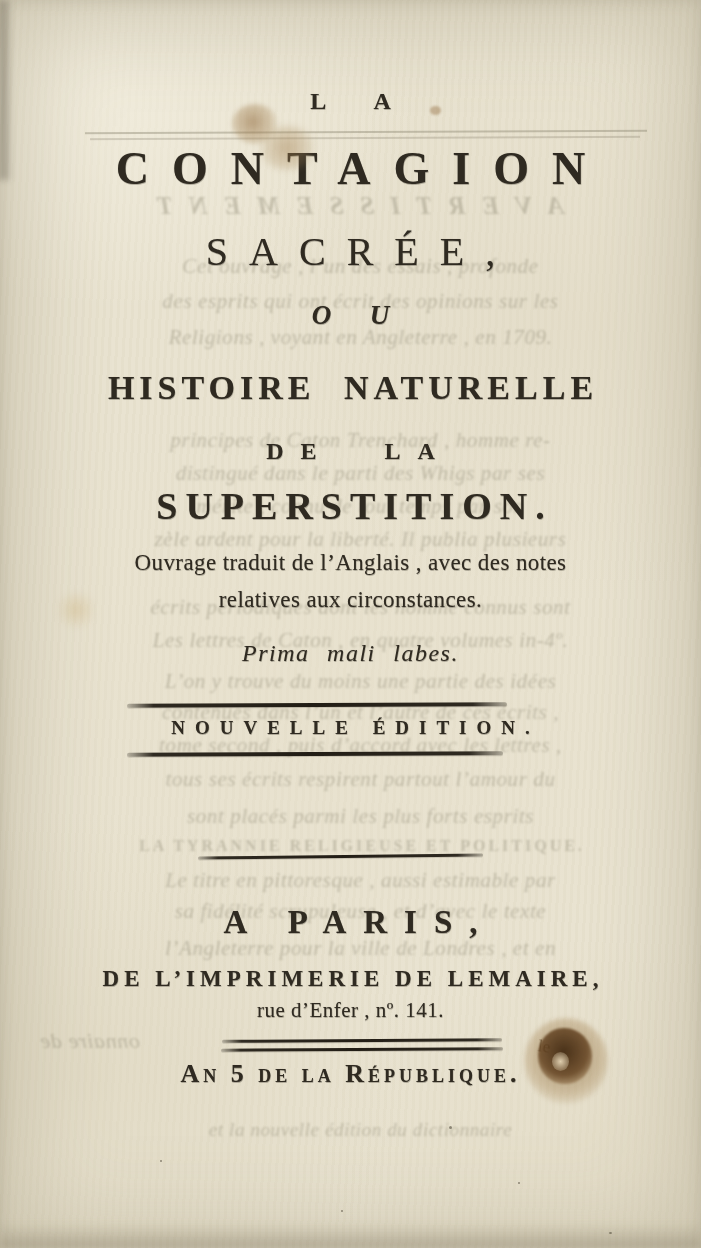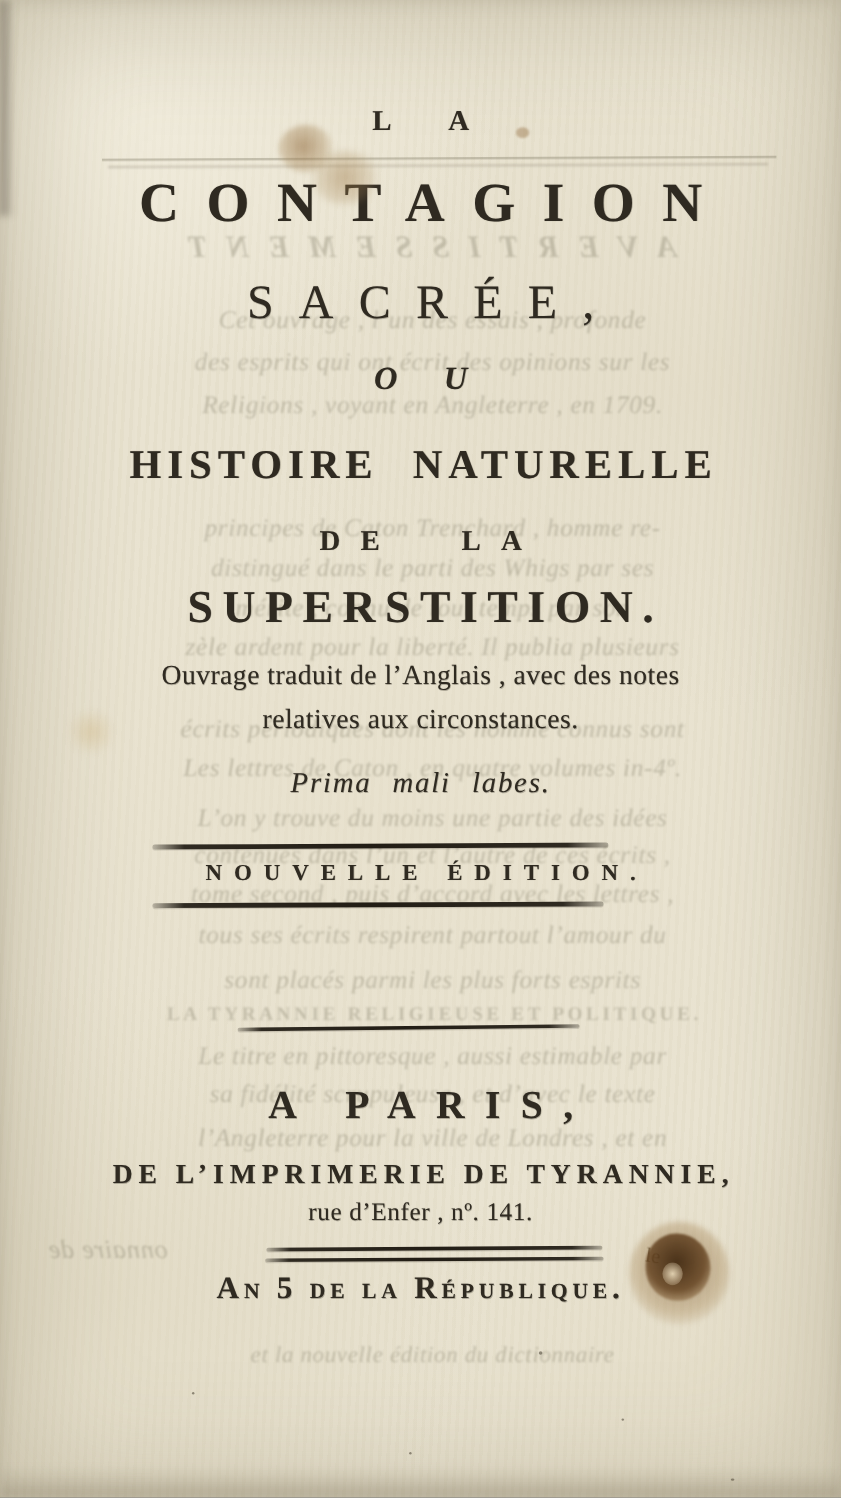--- a/index.html
+++ b/index.html
@@ -138,21 +138,21 @@
   <div class="line l-note2">relatives aux circonstances.</div>
   <div class="line l-epigraph">Prima mali labes.</div>
 
   <div class="rule rule1"></div>
   <div class="line l-edition">NOUVELLE ÉDITION.</div>
   <div class="rule rule2"></div>
 
   <div class="rule rule3"></div>
 
   <div class="line l-paris">A PARIS,</div>
-  <div class="line l-printer">DE L’IMPRIMERIE DE TYRANNIE,</div>
+  <div class="line l-printer">DE L’IMPRIMERIE DE LEMAIRE,</div>
   <div class="line l-address">rue d’Enfer , nº. 141.</div>
 
   <div class="rule druleA"></div>
   <div class="rule druleB"></div>
   <div class="l-sig">le</div>
 
   <div class="line l-year">An 5 de la République.</div>
 
   <div class="stain stain-top-a"></div>
   <div class="stain stain-top-b"></div>

